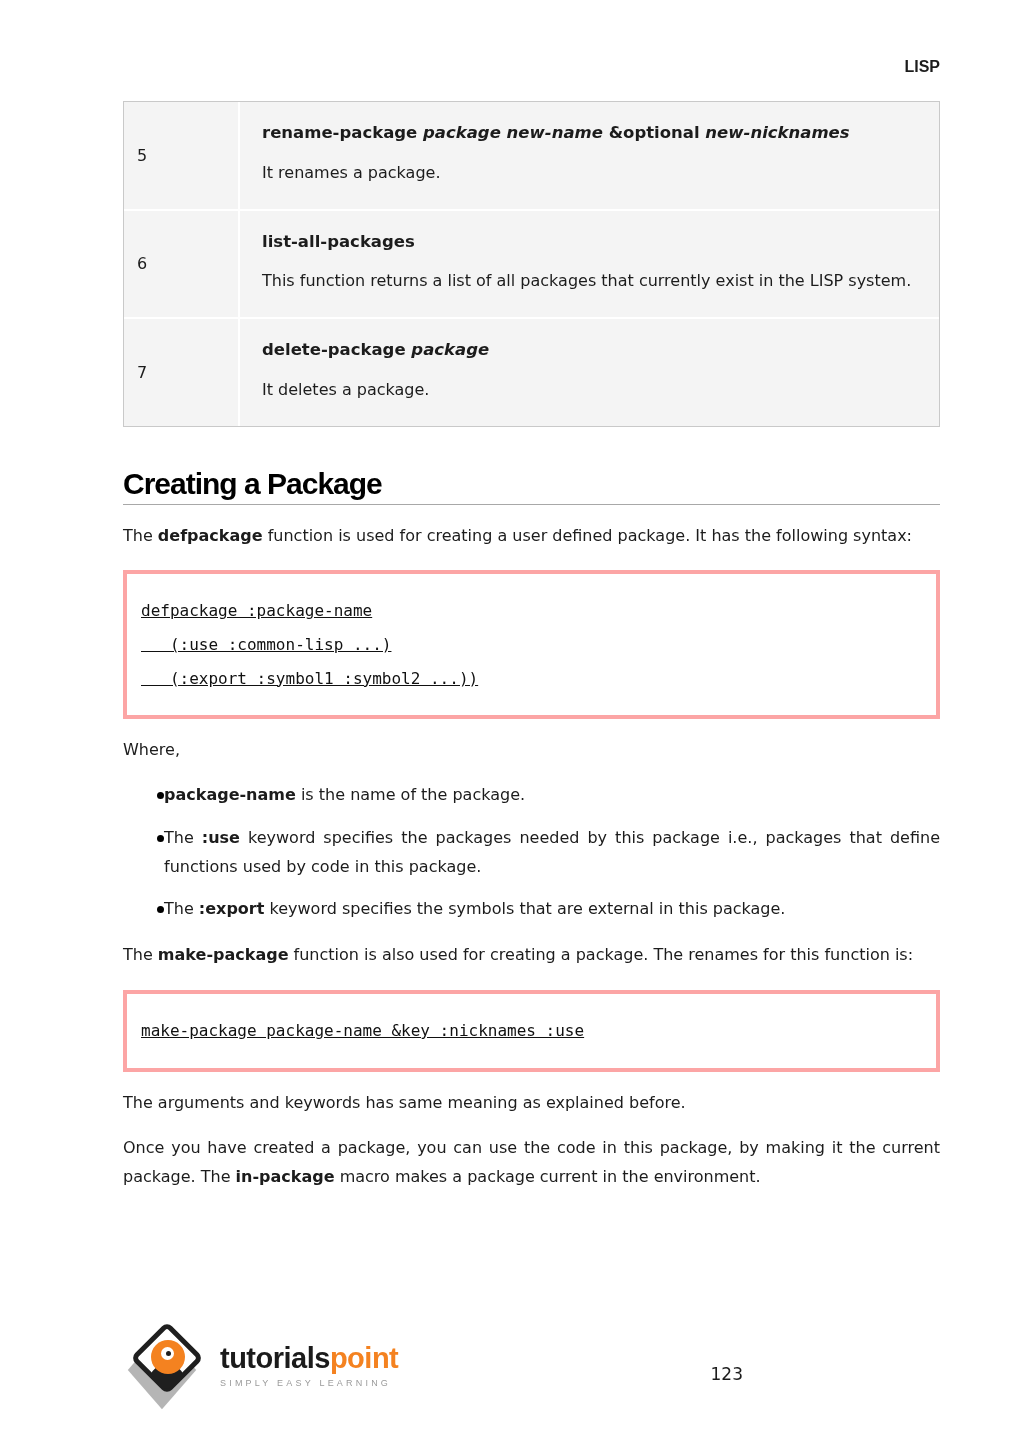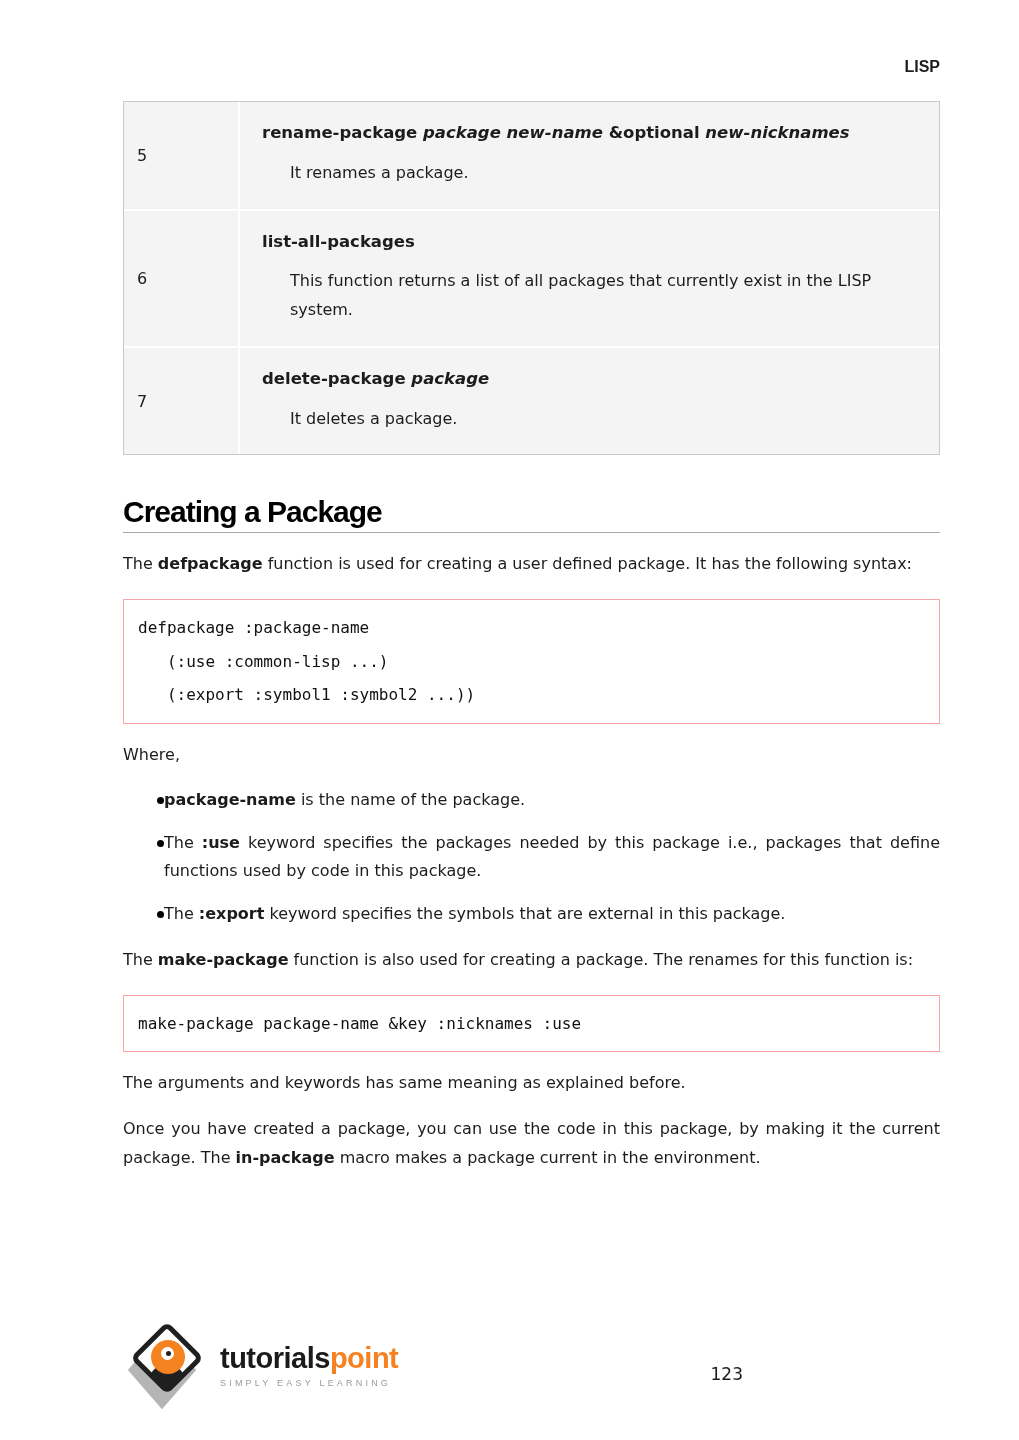--- a/index.html
+++ b/index.html
@@ -39,21 +39,21 @@
     display: flex; align-items: center;
     padding-left: 13px;
     font-size: 16px;
   }
   .cell-body { padding: 19px 20px 21px 22px; }
   .row-title {
     font-size: 16.5px;
     line-height: 1.5;
     margin-bottom: 13px;
   }
-  .row-desc { font-size: 16px; line-height: 1.8; margin-left: 28px; }
+  .row-desc { font-size: 16px; line-height: 1.8; }
   .b  { font-weight: bold; }
   .bi { font-weight: bold; font-style: italic; }
   
   .h1 {
     margin-top: 40px;
     font-family: "Liberation Sans", sans-serif;
     font-size: 30px;
     font-weight: bold;
     letter-spacing: -1px;
     color: #000;
@@ -63,28 +63,29 @@
   .para {
     margin-top: 17px;
     font-size: 16px;
     line-height: 1.8;
     text-align: justify;
   }
   .para-plain { text-align: left; }
   
   .codebox {
     margin-top: 20px;
-    border: 1px solid #fca5a5;
-    background: #ffffff;
-    padding: 11px 14px;
+    border: 4px solid #fca5a5;
+    background: #ffffff;
+    padding: 20px 14px;
     font-family: "DejaVu Sans Mono", monospace;
     font-size: 16px;
     line-height: 2.1;
     white-space: pre;
     color: #111;
+    text-decoration: underline;
   }
   
   .bullets { margin-top: 16px; margin-left: 34px; }
   .bullet { display: flex; gap: 0; margin-bottom: 14px; }
   .bullet-dot {
     flex: 0 0 auto;
     width: 7px; height: 7px;
     margin-top: 11px;
     border-radius: 50%;
     background: #000;

